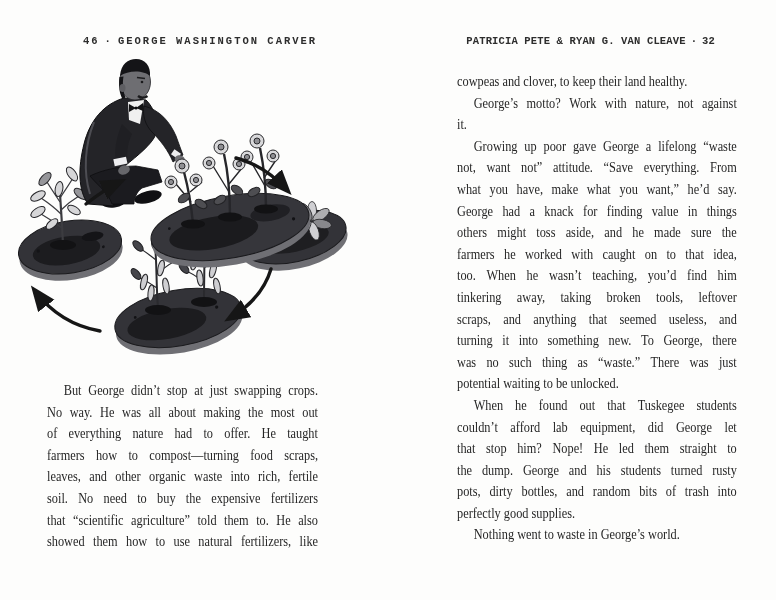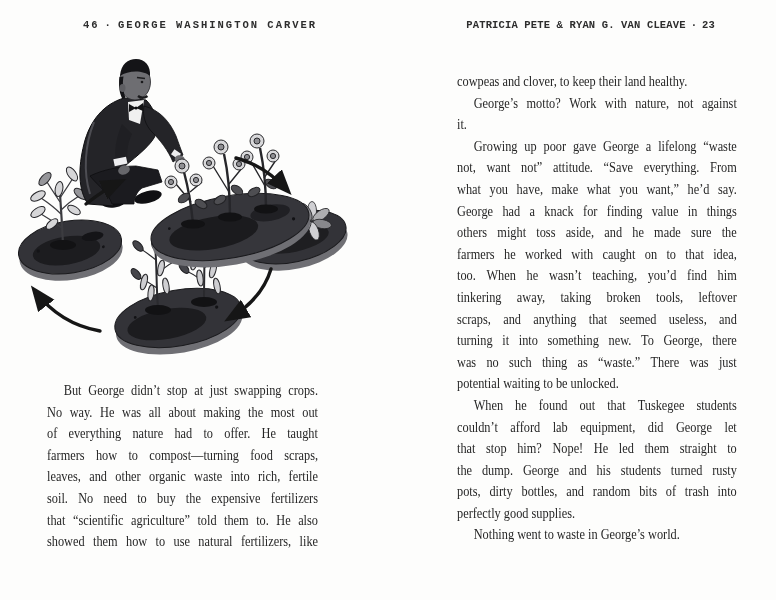--- a/index.html
+++ b/index.html
@@ -2,21 +2,21 @@
 <html><head>
 <meta charset="utf-8">
 <style>
   html,body{margin:0;padding:0;}
   body{
     width:776px;height:600px;position:relative;overflow:hidden;
     background:#fdfdfc;
     font-family:"Liberation Serif",serif;
   }
   .running-head{
-    position:absolute;top:19px;
+    position:absolute;top:35px;
     font-family:"Liberation Mono",monospace;
     font-size:10.5px;font-weight:700;color:#2d2d2d;
     white-space:nowrap;
   }
   .head-left{left:83px;letter-spacing:2px;}
   .head-right{right:61px;letter-spacing:0.15px;}
   .running-head .sep{margin:0 5px;}
   .body-text{
     position:absolute;
     font-family:"Liberation Serif",serif;
@@ -288,21 +288,21 @@
           <span>use</span>
           <span>natural</span>
           <span>fertilizers,</span>
           <span>like</span>
         </div>
       </div>
   </div>
 
   <div>
     <div class="running-head head-right">
-      <span>PATRICIA PETE &amp; RYAN G. VAN CLEAVE</span><span class="sep">·</span><span>23</span>
+      <span>PATRICIA PETE &amp; RYAN G. VAN CLEAVE</span><span class="sep">·</span><span>32</span>
     </div>
 
     <div class="body-text text-right">
         <div class="line">cowpeas and clover, to keep their land healthy.</div>
         <div class="line indent jl">
           <span>George’s</span>
           <span>motto?</span>
           <span>Work</span>
           <span>with</span>
           <span>nature,</span>

